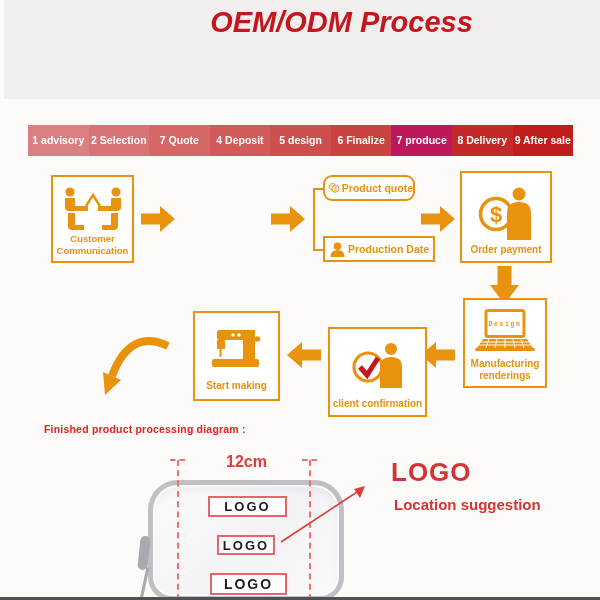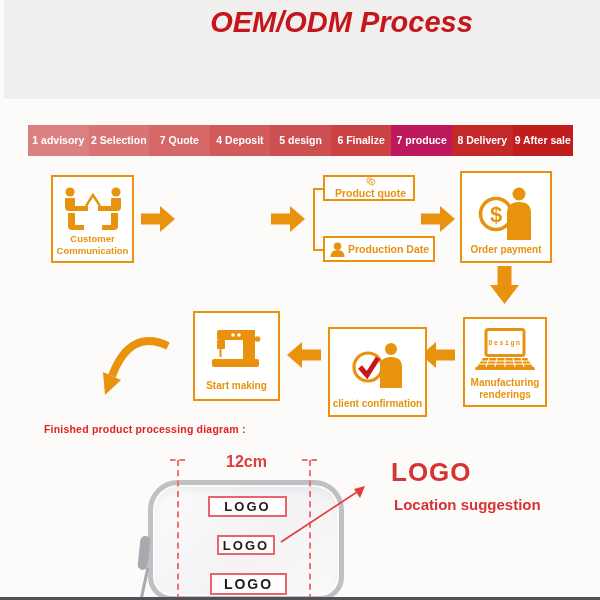--- a/index.html
+++ b/index.html
@@ -14,26 +14,26 @@
   
   .banner{position:absolute;left:28px;top:88px;width:545px;height:31px;display:flex;margin-top:37px;}
   .seg{flex:1;line-height:31px;text-align:center;color:var(--banner_text);
        font-size:10.5px;font-weight:bold;white-space:nowrap;}
 
   
   .obox{position:absolute;box-sizing:border-box;background:#fff;border:2px solid var(--orange);
         display:flex;flex-direction:column;align-items:center;}
   .box-a{left:51px;top:175px;width:83px;height:88px;}
   .box-b{left:183px;top:175px;width:80px;height:88px;}
-  .box-pq{left:323px;top:175px;width:92px;height:26px;flex-direction:column;align-items:center;
-          justify-content:flex-start;padding-left:3px;gap:1px;}
+  .box-pq{left:323px;top:175px;width:92px;height:26px;flex-direction:row;align-items:center;
+          justify-content:flex-start;padding-left:3px;gap:1px;border-radius:9px;}
   .box-pd{left:323px;top:236px;width:112px;height:26px;flex-direction:row;align-items:center;
           justify-content:flex-start;padding-left:4px;gap:2px;}
   .box-c{left:460px;top:171px;width:92px;height:92px;}
-  .box-f{left:463px;top:317px;width:84px;height:90px;}
+  .box-f{left:463px;top:298px;width:84px;height:90px;}
   .box-e{left:328px;top:295px;width:99px;height:90px;margin-top:32px;}
   .box-d{left:193px;top:311px;width:87px;height:90px;}
 
   .olabel{position:absolute;bottom:5px;left:0;right:0;text-align:center;color:var(--orange);
           font-weight:bold;font-size:10px;line-height:1.2;}
   .box-a .olabel{font-size:9.5px;bottom:5px;}
   .box-b .olabel{bottom:8px;font-size:13px;}
   .box-b .pl{font-weight:normal;color:var(--orange_light);font-size:12px;}
   .box-f .olabel{bottom:4px;}
   .box-d .olabel{bottom:7px;font-size:10px;}

